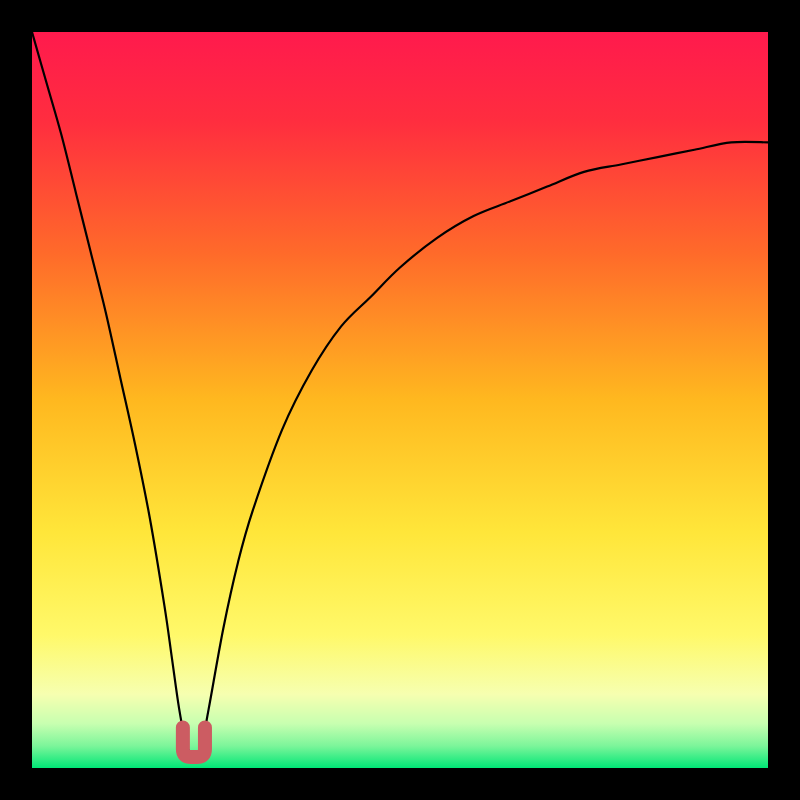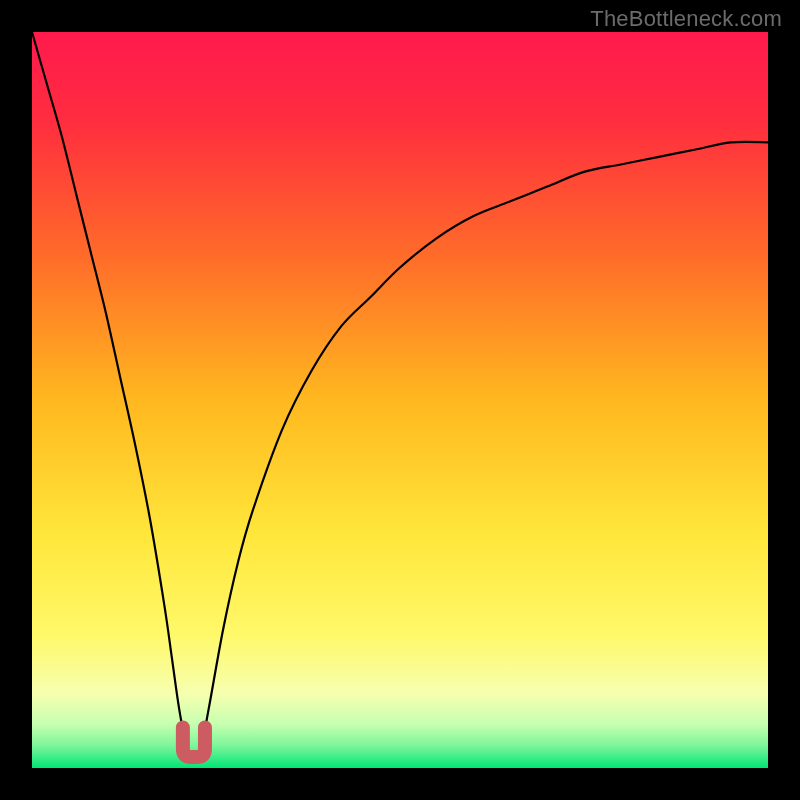--- a/index.html
+++ b/index.html
@@ -30,21 +30,20 @@
     right: 18px;
     color: #6b6b6b;
     font-size: 22px;
     letter-spacing: 0.2px;
   }
 </style>
 </head>
 <body>
 
 <div class="frame">
-  <div class="watermark">TheBottleneck.com</div>
 
   <div class="plot-area">
     <svg id="plot-svg" width="736" height="736" viewBox="0 0 736 736">
       <defs>
         <linearGradient id="bg-grad" x1="0" y1="0" x2="0" y2="1">
             <stop offset="0%" stop-color="#ff1a4d"></stop>
             <stop offset="12%" stop-color="#ff2d3f"></stop>
             <stop offset="30%" stop-color="#ff6a2a"></stop>
             <stop offset="50%" stop-color="#ffb81f"></stop>
             <stop offset="68%" stop-color="#ffe63a"></stop>

